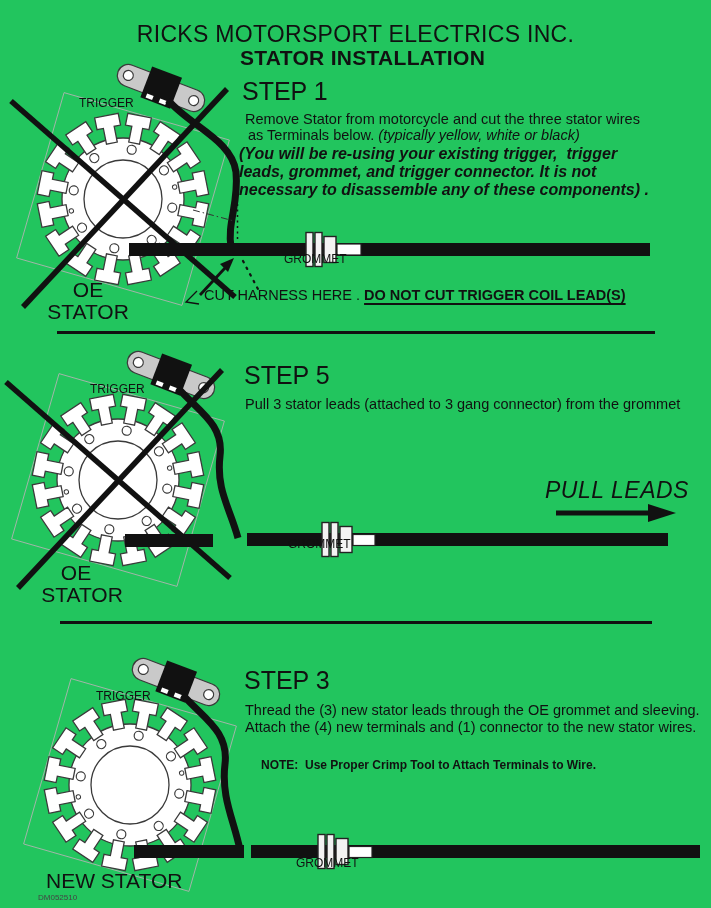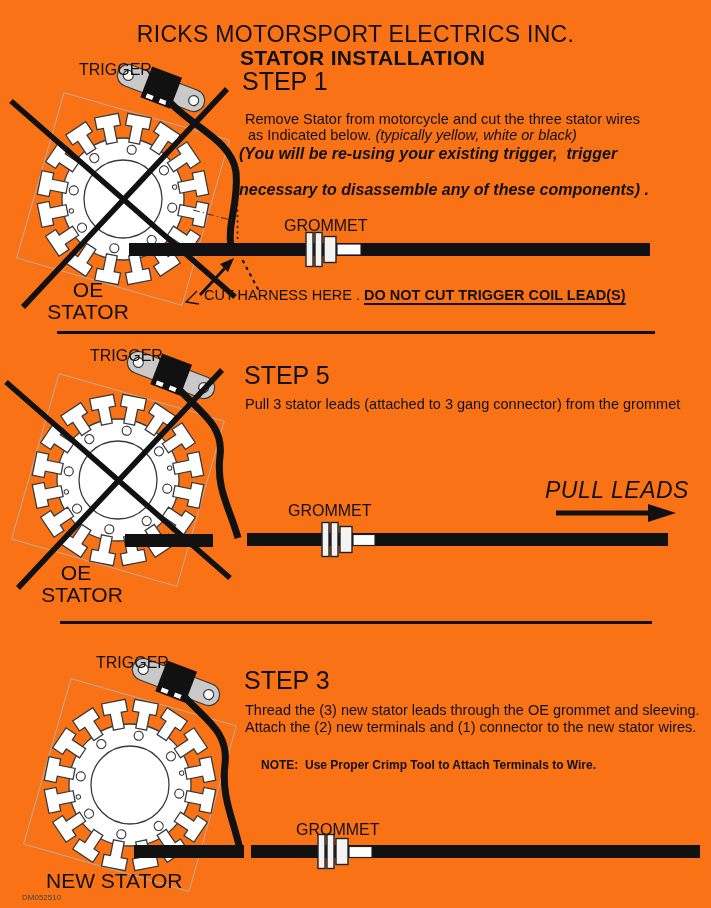--- a/index.html
+++ b/index.html
@@ -1,32 +1,32 @@
 <!DOCTYPE html>
 <html><head>
 <meta charset="utf-8">
 <style>
   html,body{margin:0;padding:0;background:#e8e8e8;}
-  .page{position:relative;width:711px;height:908px;background:#f97316;overflow:hidden;
+  .page{position:relative;width:711px;height:908px;background:#22c55e;overflow:hidden;
         font-family:"Liberation Sans","DejaVu Sans",sans-serif;color:#111;}
   .art{position:absolute;left:0;top:0;width:711px;height:908px;}
   .txt{position:absolute;white-space:nowrap;line-height:1.12;}
   .title{width:711px;text-align:center;font-size:23px;letter-spacing:.3px;}
   .subtitle{width:711px;text-align:center;font-size:21px;font-weight:bold;letter-spacing:.3px;padding-left:14px;box-sizing:border-box;}
   .step-heading{font-size:25px;}
   .body-line{font-size:14.5px;}
   .italic{font-style:italic;}
   .note-line{font-size:16px;font-weight:bold;font-style:italic;white-space:pre;}
-  .part-label{font-size:16px;}
+  .part-label{font-size:12px;margin-top:36px;}
   .stator-label{font-size:21px;text-align:center;}
   .cut-line{font-size:14.5px;}
   .cut-warn{font-weight:bold;text-decoration:underline;text-decoration-thickness:2px;text-underline-offset:3px;}
   .pull{font-size:23px;font-style:italic;letter-spacing:.5px;}
   .note-bold{font-size:12px;font-weight:bold;white-space:pre;}
-  .doc-code{font-size:8px;color:#444;}
+  .doc-code{font-size:8px;color:#444;margin-left:16px;}
 </style>
 </head>
 <body>
 
 <div class="page">
 
   <svg class="art" viewBox="0 0 711 908">
     <defs>
       <path id="tooth" d="M -5.5 -57 L -5.5 -73 L -12 -73 L -12 -85 L 12 -85 L 12 -73 L 5.5 -73 L 5.5 -57 Z" fill="#ffffff" stroke="#3a3a3a" stroke-width="1.3"></path>
       <g id="stator">
@@ -140,40 +140,41 @@
     <rect x="349" y="846.5" width="23" height="11" fill="#fff" stroke="#222" stroke-width="1.2"></rect>
     <g>
       <use href="#grommet" transform="translate(318,851.5)"></use>
     </g>
   </svg>
 
   <div class="txt title" style="top:22px;left:0;">RICKS MOTORSPORT ELECTRICS INC.</div>
   <div class="txt subtitle" style="top:46px;left:0;">STATOR INSTALLATION</div>
 
   <div class="txt part-label" style="left:79px;top:61px;">TRIGGER</div>
-  <div class="txt step-heading" style="left:242px;top:67px;">STEP 1</div>
+  <div class="txt step-heading" style="left:242px;top:77px;">STEP 1</div>
   <div class="txt body-line" style="left:245px;top:111px;">Remove Stator from motorcycle and cut the three stator wires</div>
-  <div class="txt body-line" style="left:248px;top:127px;"><span>as Indicated below. </span><span class="italic">(typically yellow, white or black)</span></div>
+  <div class="txt body-line" style="left:248px;top:127px;"><span>as Terminals below. </span><span class="italic">(typically yellow, white or black)</span></div>
   <div class="txt note-line" style="left:239px;top:145px;">(You will be re-using your existing trigger,  trigger</div>
+  <div class="txt note-line" style="left:239px;top:163px;">leads, grommet, and trigger connector. It is not</div>
   <div class="txt note-line" style="left:239px;top:181px;">necessary to disassemble any of these components) .</div>
   <div class="txt part-label" style="left:284px;top:217px;">GROMMET</div>
   <div class="txt cut-line" style="left:204px;top:287px;"><span>CUT HARNESS HERE . </span><span class="cut-warn">DO NOT CUT TRIGGER COIL LEAD(S)</span></div>
   <div class="txt stator-label" style="left:56px;top:278px;width:64px;">OE</div>
   <div class="txt stator-label" style="left:30px;top:300px;width:116px;">STATOR</div>
 
   <div class="txt part-label" style="left:90px;top:347px;">TRIGGER</div>
   <div class="txt step-heading" style="left:244px;top:361px;">STEP 5</div>
   <div class="txt body-line" style="left:245px;top:396px;">Pull 3 stator leads (attached to 3 gang connector) from the grommet</div>
   <div class="txt pull" style="left:545px;top:478px;">PULL LEADS</div>
   <div class="txt part-label" style="left:288px;top:502px;">GROMMET</div>
   <div class="txt stator-label" style="left:44px;top:561px;width:64px;">OE</div>
   <div class="txt stator-label" style="left:26px;top:583px;width:112px;">STATOR</div>
 
   <div class="txt part-label" style="left:96px;top:654px;">TRIGGER</div>
   <div class="txt step-heading" style="left:244px;top:666px;">STEP 3</div>
   <div class="txt body-line" style="left:245px;top:702px;">Thread the (3) new stator leads through the OE grommet and sleeving.</div>
-  <div class="txt body-line" style="left:245px;top:719px;">Attach the (2) new terminals and (1) connector to the new stator wires.</div>
+  <div class="txt body-line" style="left:245px;top:719px;">Attach the (4) new terminals and (1) connector to the new stator wires.</div>
   <div class="txt note-bold" style="left:261px;top:759px;">NOTE:  Use Proper Crimp Tool to Attach Terminals to Wire.</div>
   <div class="txt part-label" style="left:296px;top:821px;">GROMMET</div>
   <div class="txt stator-label" style="left:46px;top:869px;">NEW STATOR</div>
 
   <div class="txt doc-code" style="left:22px;top:894px;">DM052510</div>
 </div>
 
 </body></html>

